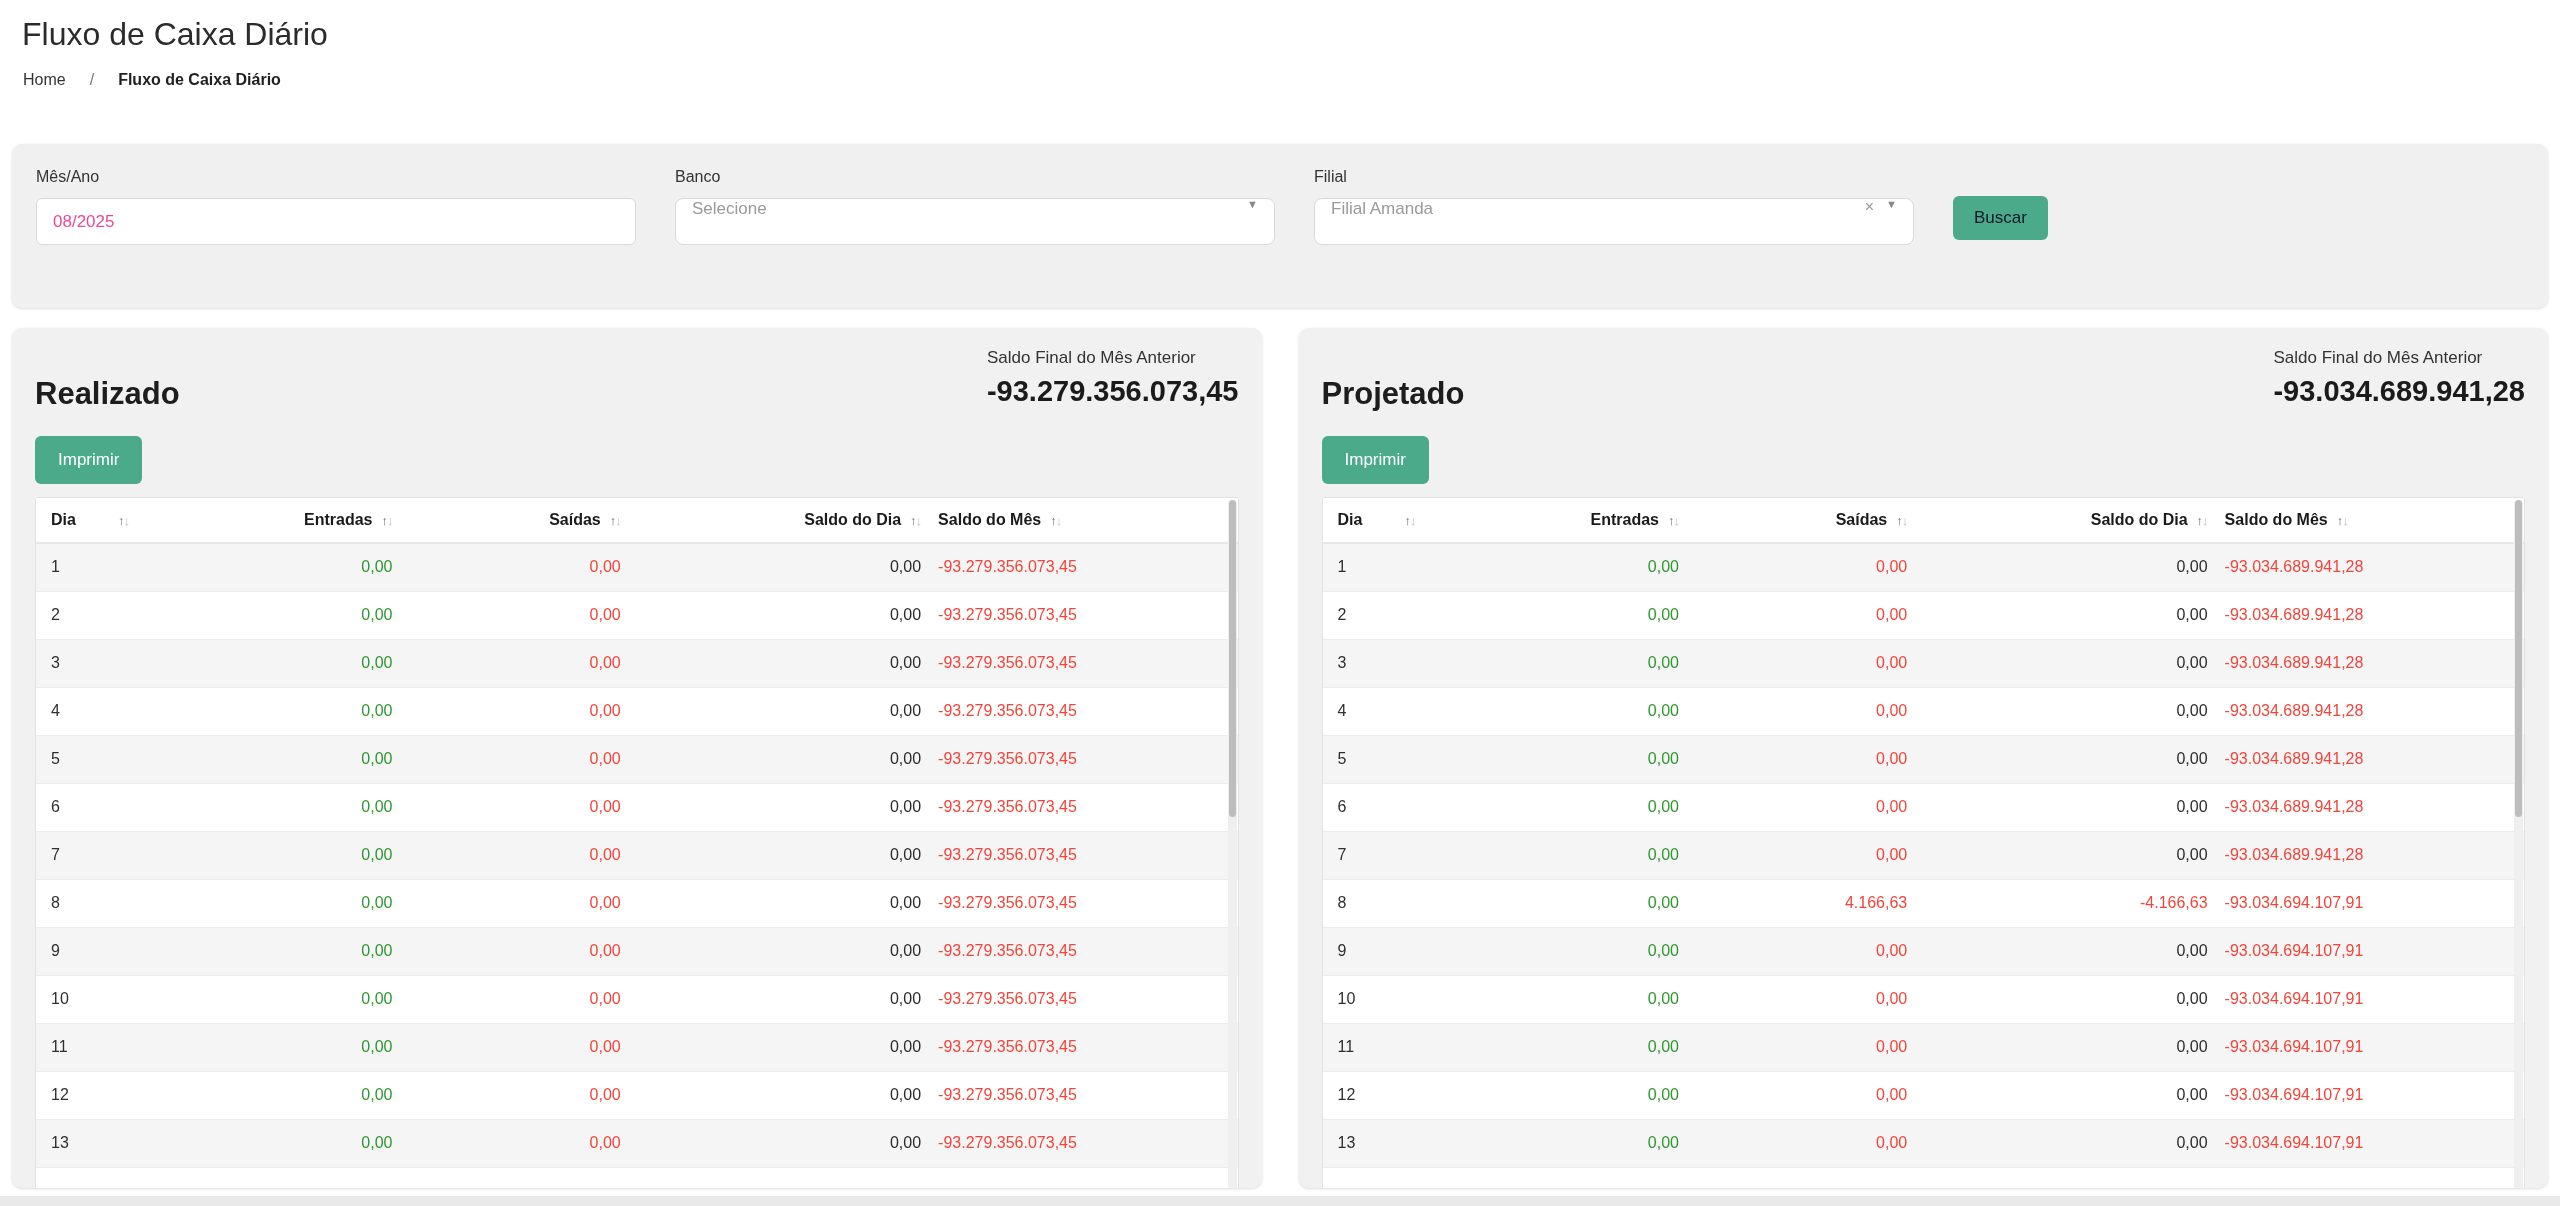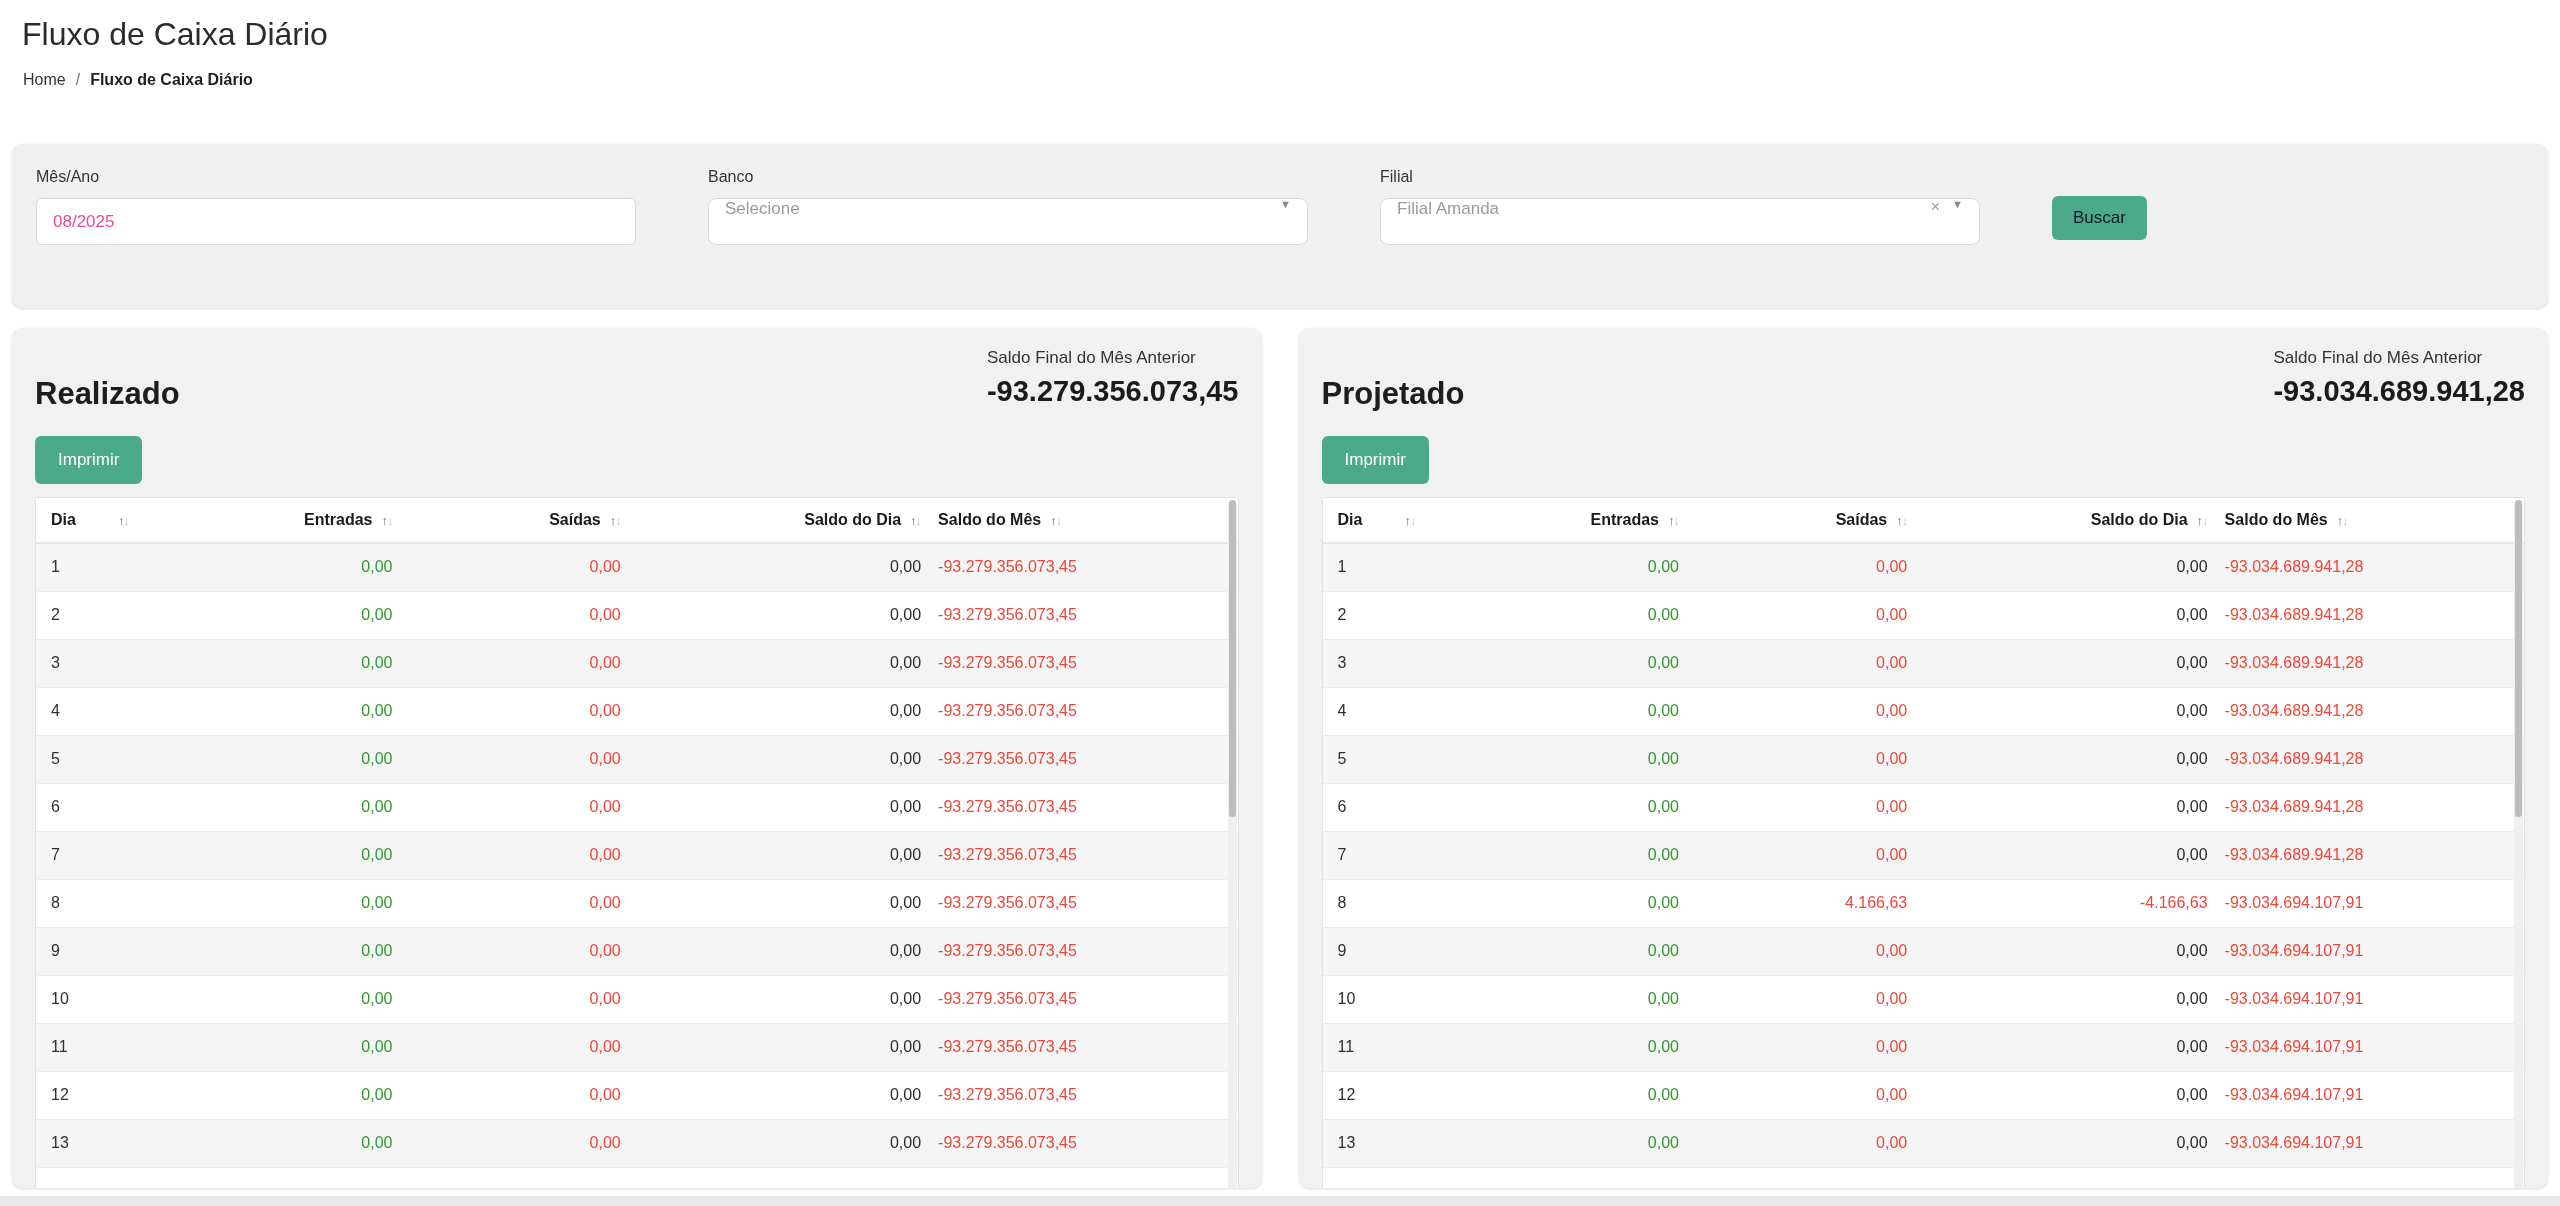--- a/index.html
+++ b/index.html
@@ -6,30 +6,30 @@
   html,body { margin:0; padding:0; }
   body {
     width:2560px; height:1206px; overflow:hidden; position:relative;
     background:#ffffff; color:#333;
     font-family:"Liberation Sans", sans-serif;
   }
 
   
   .page-header { padding:14px 0 0 22px; }
   .page-title { font-size:32px; font-weight:400; color:#2b2b2b; margin:0; line-height:40px; }
-  .breadcrumb { display:flex; align-items:center; gap:10px; margin:17px 0 0 1px; font-size:16px; color:#333; }
+  .breadcrumb { display:flex; align-items:center; gap:24px; margin:17px 0 0 1px; font-size:16px; color:#333; }
   .breadcrumb .crumb-home { color:#333; cursor:pointer; }
   .breadcrumb .crumb-sep { color:#777; }
   .breadcrumb .crumb-current { font-weight:700; color:#1f1f1f; }
 
   
   .filter-card {
     margin:55px 12px 0 12px; background:#f0f0f1; border-radius:10px;
     box-shadow:0 1px 3px rgba(0,0,0,.14); padding:24px 24px 63px 24px;
-    display:flex; align-items:flex-start;gap:33px;
+    display:flex; align-items:flex-start;
   }
   .field { width:600px; margin-right:39px; }
   .field-label { display:block; font-size:16px; color:#333; margin-bottom:12px; }
   .text-input {
     width:100%; height:47px; background:#fff; border:1px solid #d9d9d9; border-radius:6px;
     padding:0 16px; font-size:17px; color:#ec4899; outline:none;
     font-family:"Liberation Sans", sans-serif;
   }
   .select-box {
     width:100%; height:47px; background:#fff; border:1px solid #d9d9d9; border-radius:8px;

